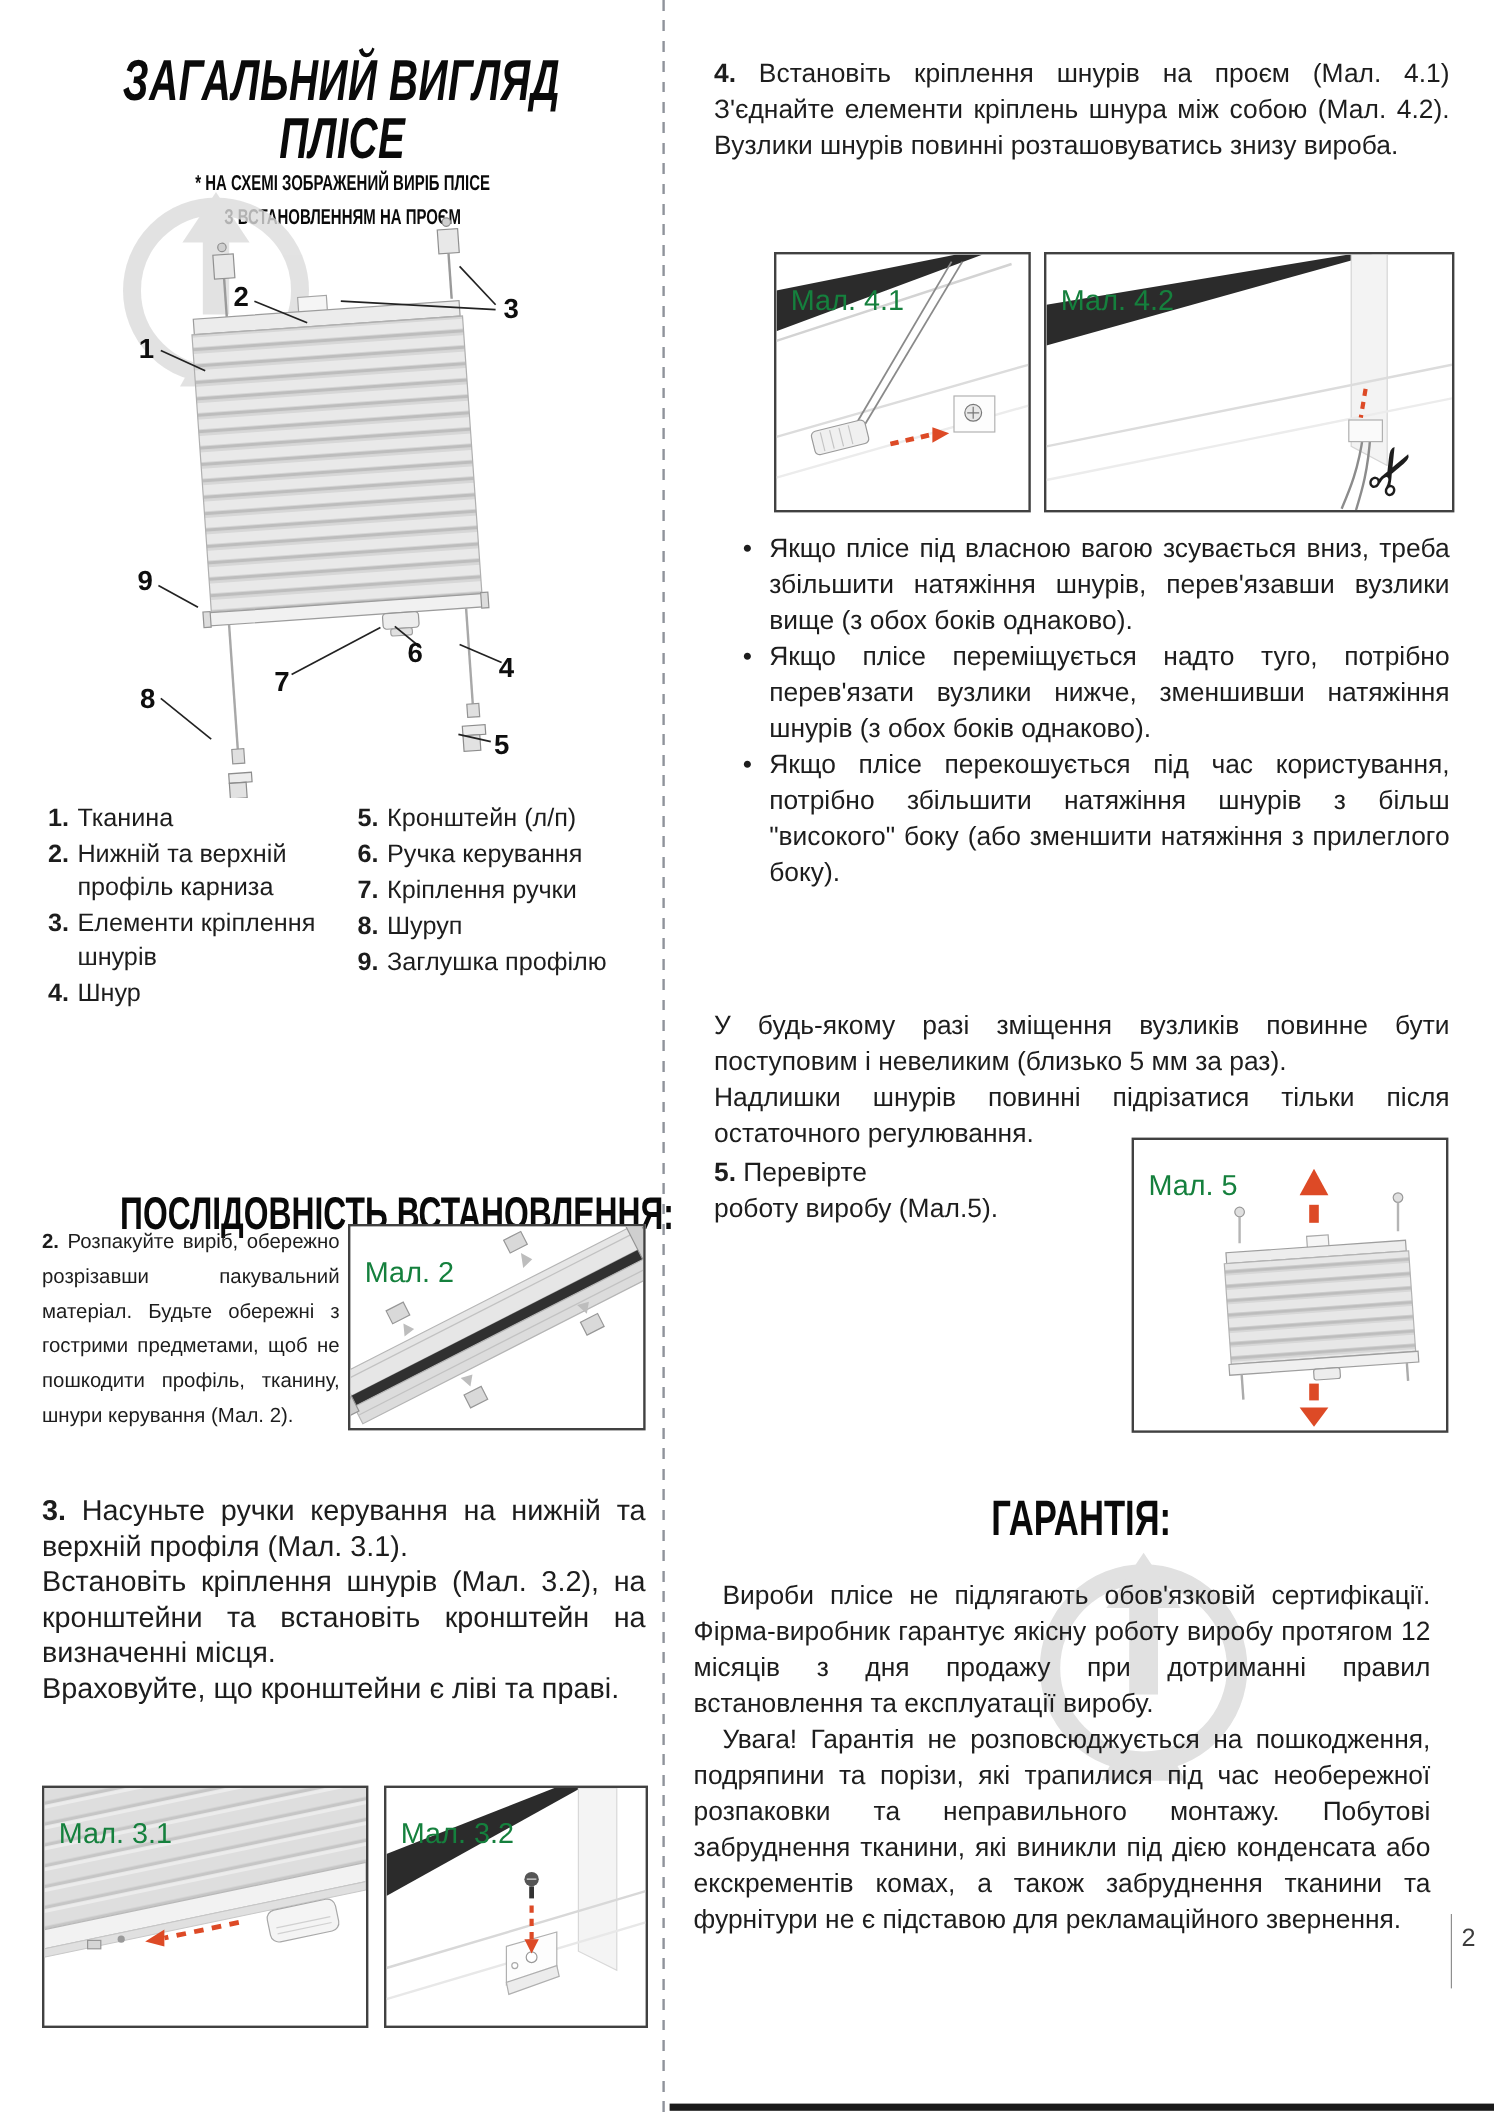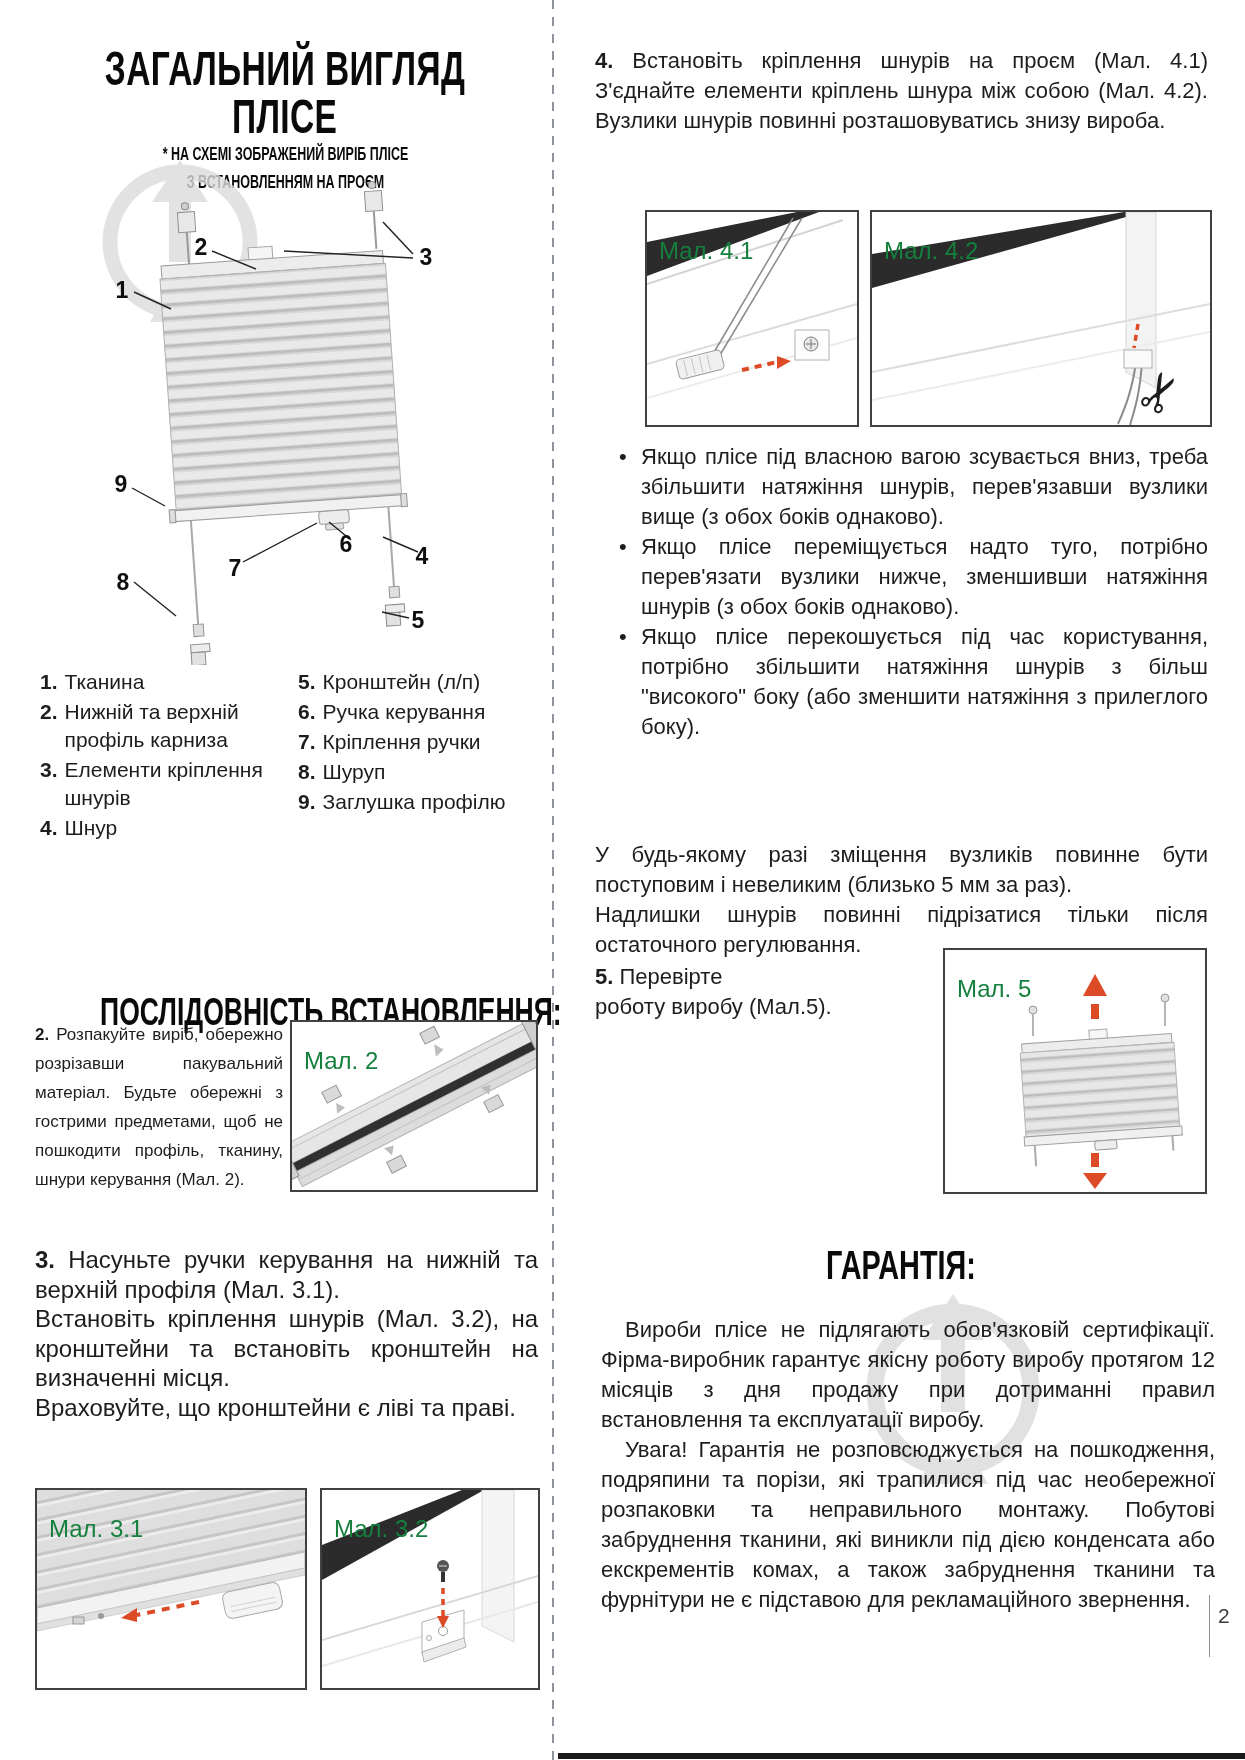--- a/index.html
+++ b/index.html
@@ -26,21 +26,21 @@
            background:repeating-linear-gradient(#8f939b 0 9px,transparent 9px 17px);}
   p{margin:0;}
 </style>
 </head>
 <body>
 
 <div class="page">
 
   <div class="divider"></div>
 
-  <div class="abs h-title" style="left:35px;top:44px;width:500px;">
+  <div class="abs h-title" style="left:35px;top:44px;width:500px;font-style:italic;">
     <span class="cond">ЗАГАЛЬНИЙ ВИГЛЯД</span><br>
     <span class="cond">ПЛІСЕ</span>
   </div>
 
   <div class="abs h-sub" style="left:35px;top:140px;width:500px;">
     <span class="cond">* НА СХЕМІ ЗОБРАЖЕНИЙ ВИРІБ ПЛІСЕ</span><br>
     <span class="cond">З ВСТАНОВЛЕННЯМ НА ПРОЄМ</span>
   </div>
 
   <svg class="abs" style="left:30px;top:150px;" width="505" height="515" viewBox="0 0 505 515">
@@ -342,21 +342,21 @@
       <circle cx="115" cy="118" r="78" fill="none" stroke="#dcdcdc" stroke-width="17"></circle>
       <polygon points="115,22 84,68 103,68 103,140 127,140 127,68 146,68" fill="#dcdcdc"></polygon>
       <polygon points="80,212 150,212 138,190 92,190" fill="#dcdcdc"></polygon>
     </g>
   </svg>
 
   <div class="abs h-sec" style="left:595px;top:1245px;width:613px;font-size:37px;">
     <span class="cond">ГАРАНТІЯ:</span>
   </div>
 
-  <div class="abs body-r" style="left:601px;top:1315px;width:614px;">
+  <div class="abs body-r" style="left:578px;top:1315px;width:614px;">
     <p class="j" style="text-indent:24px;">Вироби плісе не підлягають обов'язковій сертифікації. Фірма-виробник гарантує якісну роботу виробу протягом 12 місяців з дня продажу при дотриманні правил встановлення та експлуатації виробу.</p>
     <p class="j" style="text-indent:24px;">Увага! Гарантія не розповсюджується на пошкодження, подряпини та порізи, які трапилися під час необережної розпаковки та неправильного монтажу. Побутові забруднення тканини, які виникли під дією конденсата або екскрементів комах, а також забруднення тканини та фурнітури не є підставою для рекламаційного звернення.</p>
   </div>
 
   <div class="abs" style="left:1209px;top:1595px;width:1px;height:62px;background:#8f8f8f;"></div>
   <div class="abs" style="left:1218px;top:1604px;font-size:21px;color:#3c3c3c;">2</div>
   <div class="abs" style="left:558px;top:1753px;width:687px;height:6px;background:#1a1a1a;"></div>
 
 </div>
 

